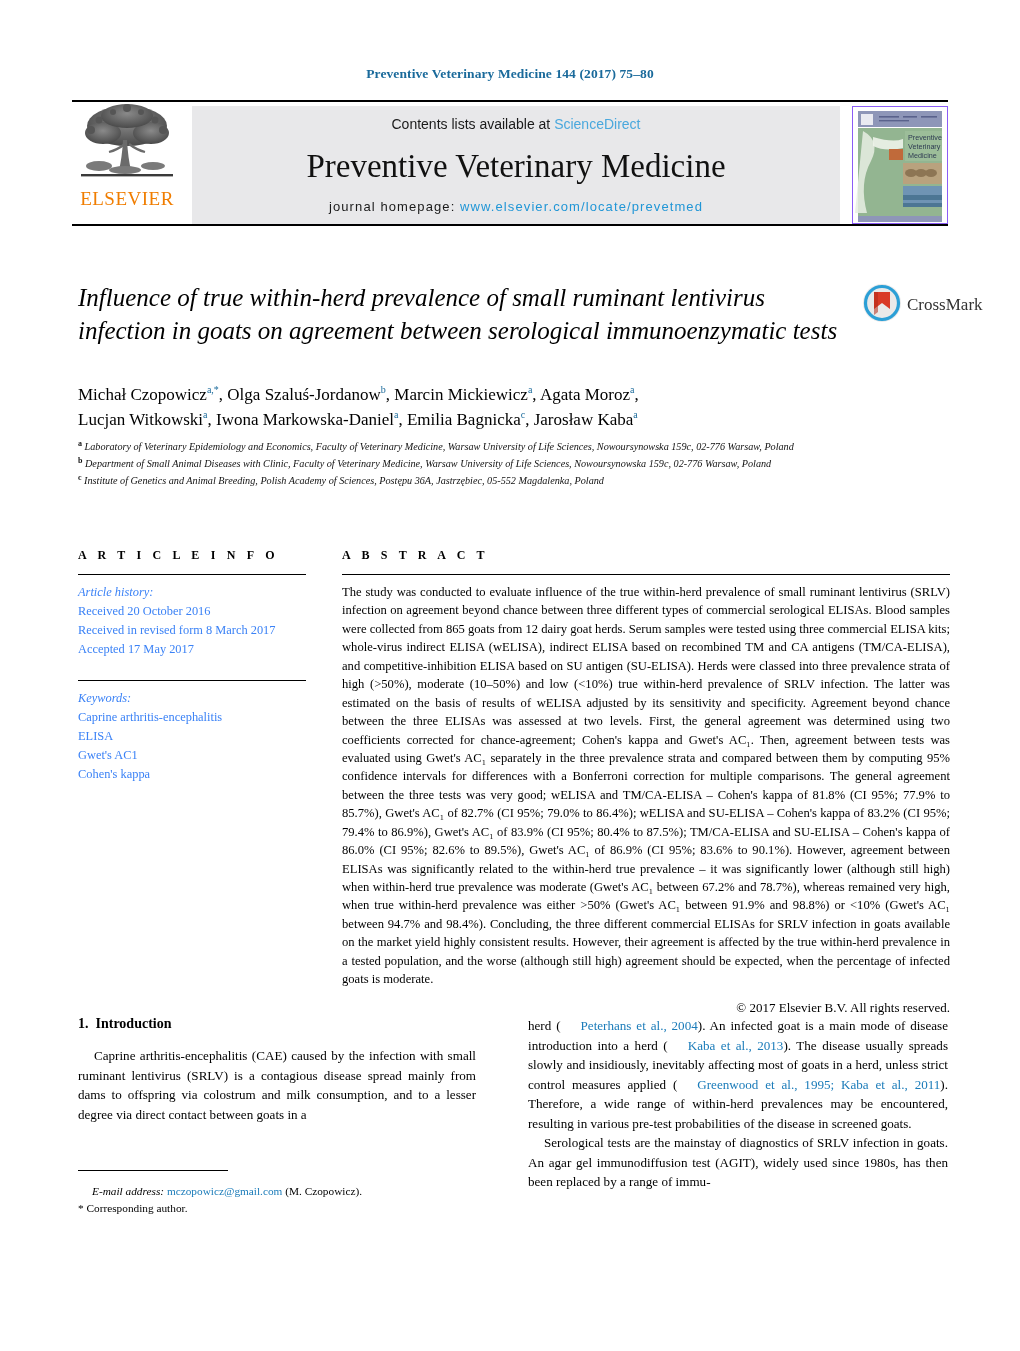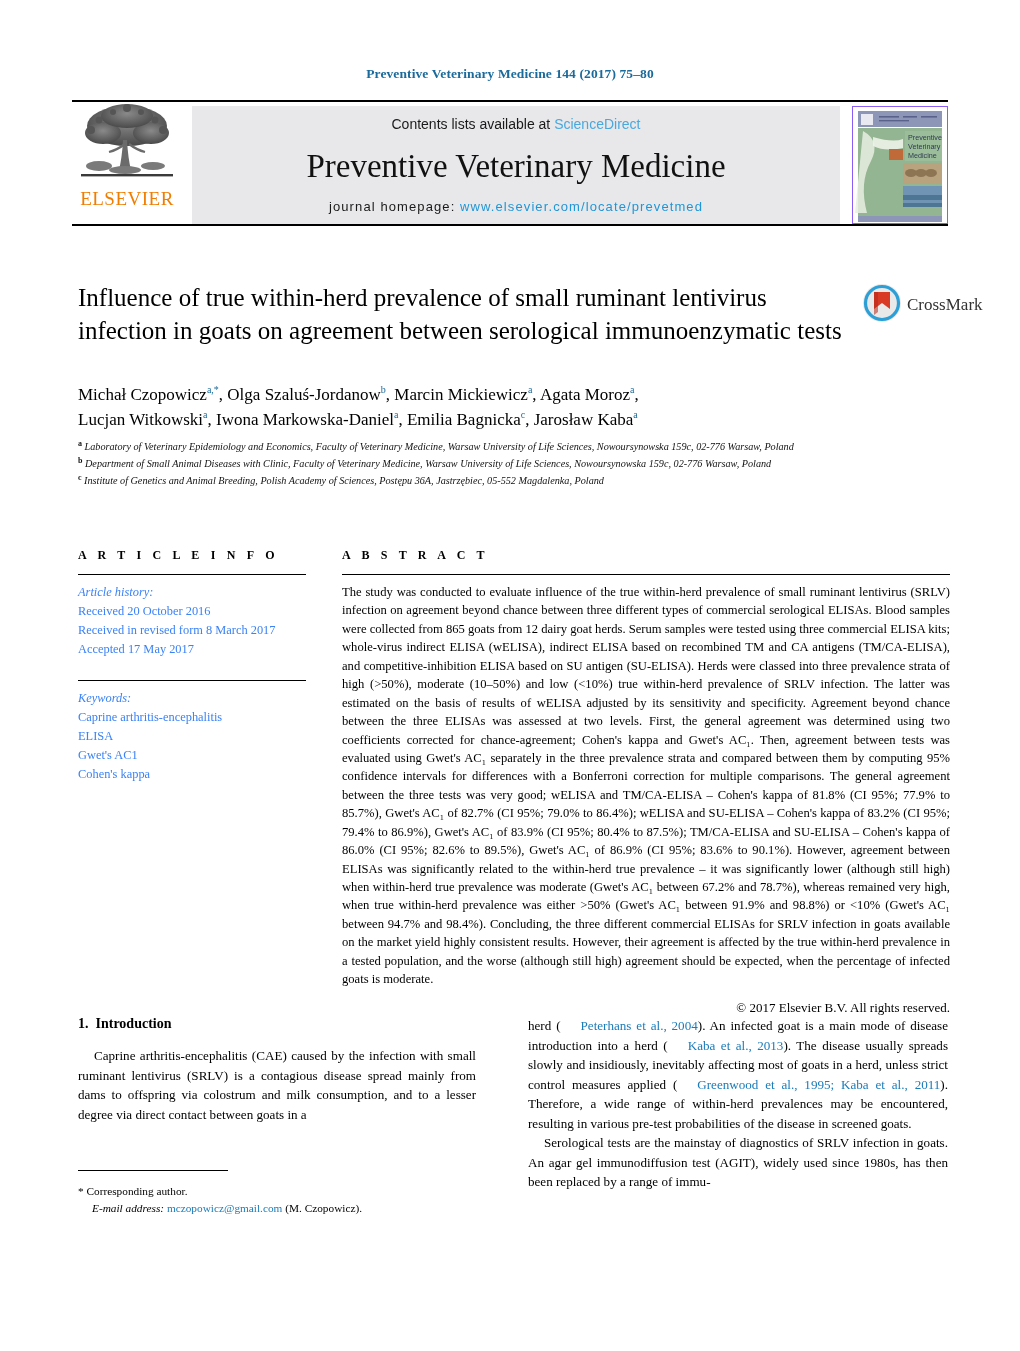--- a/index.html
+++ b/index.html
@@ -118,20 +118,21 @@
     top: 282px; left: 78px;
     width: 770px;
   }
   .article-title {
     font-family: "Liberation Serif", serif;
     font-size: 25px;
     line-height: 1.30;
     font-weight: normal;
     color: #000;
     margin: 0;
+    font-style: italic;
   }
   .crossmark {
     position: absolute;
     top: 283px; right: 62px;
     width: 96px; height: 44px;
     display: flex;
     align-items: center;
     gap: 5px;
   }
   .crossmark-label {
@@ -433,25 +434,25 @@
     <p class="body-p">Caprine arthritis-encephalitis (CAE) caused by the infection with small ruminant lentivirus (SRLV) is a contagious disease spread mainly from dams to offspring via colostrum and milk consumption, and to a lesser degree via direct contact between goats in a</p>
   </div>
 
   <div class="body-right">
     <p class="body-p" style="text-indent:0"><span>herd (</span><span class="ref">Peterhans et al., 2004</span><span>). An infected goat is a main mode of disease introduction into a herd (</span><span class="ref">Kaba et al., 2013</span><span>). The disease usually spreads slowly and insidiously, inevitably affecting most of goats in a herd, unless strict control measures applied (</span><span class="ref">Greenwood et al., 1995; Kaba et al., 2011</span><span>). Therefore, a wide range of within-herd prevalences may be encountered, resulting in various pre-test probabilities of the disease in screened goats.</span></p>
     <p class="body-p">Serological tests are the mainstay of diagnostics of SRLV infection in goats. An agar gel immunodiffusion test (AGIT), widely used since 1980s, has then been replaced by a range of immu-</p>
   </div>
 
   <div class="footnote-rule"></div>
   <div class="footnote" style="border-top:none;">
-    <div class="fn-line">
-      <span>*</span>
-      <span>Corresponding author.</span>
-    </div>
     <div class="fn-line indent">
       <span class="lbl">E-mail address:</span>
       <span class="fn-mail">mczopowicz@gmail.com</span>
       <span>(M. Czopowicz).</span>
     </div>
+    <div class="fn-line">
+      <span>*</span>
+      <span>Corresponding author.</span>
+    </div>
   </div>
 
 
 </div>
 
 </body></html>

